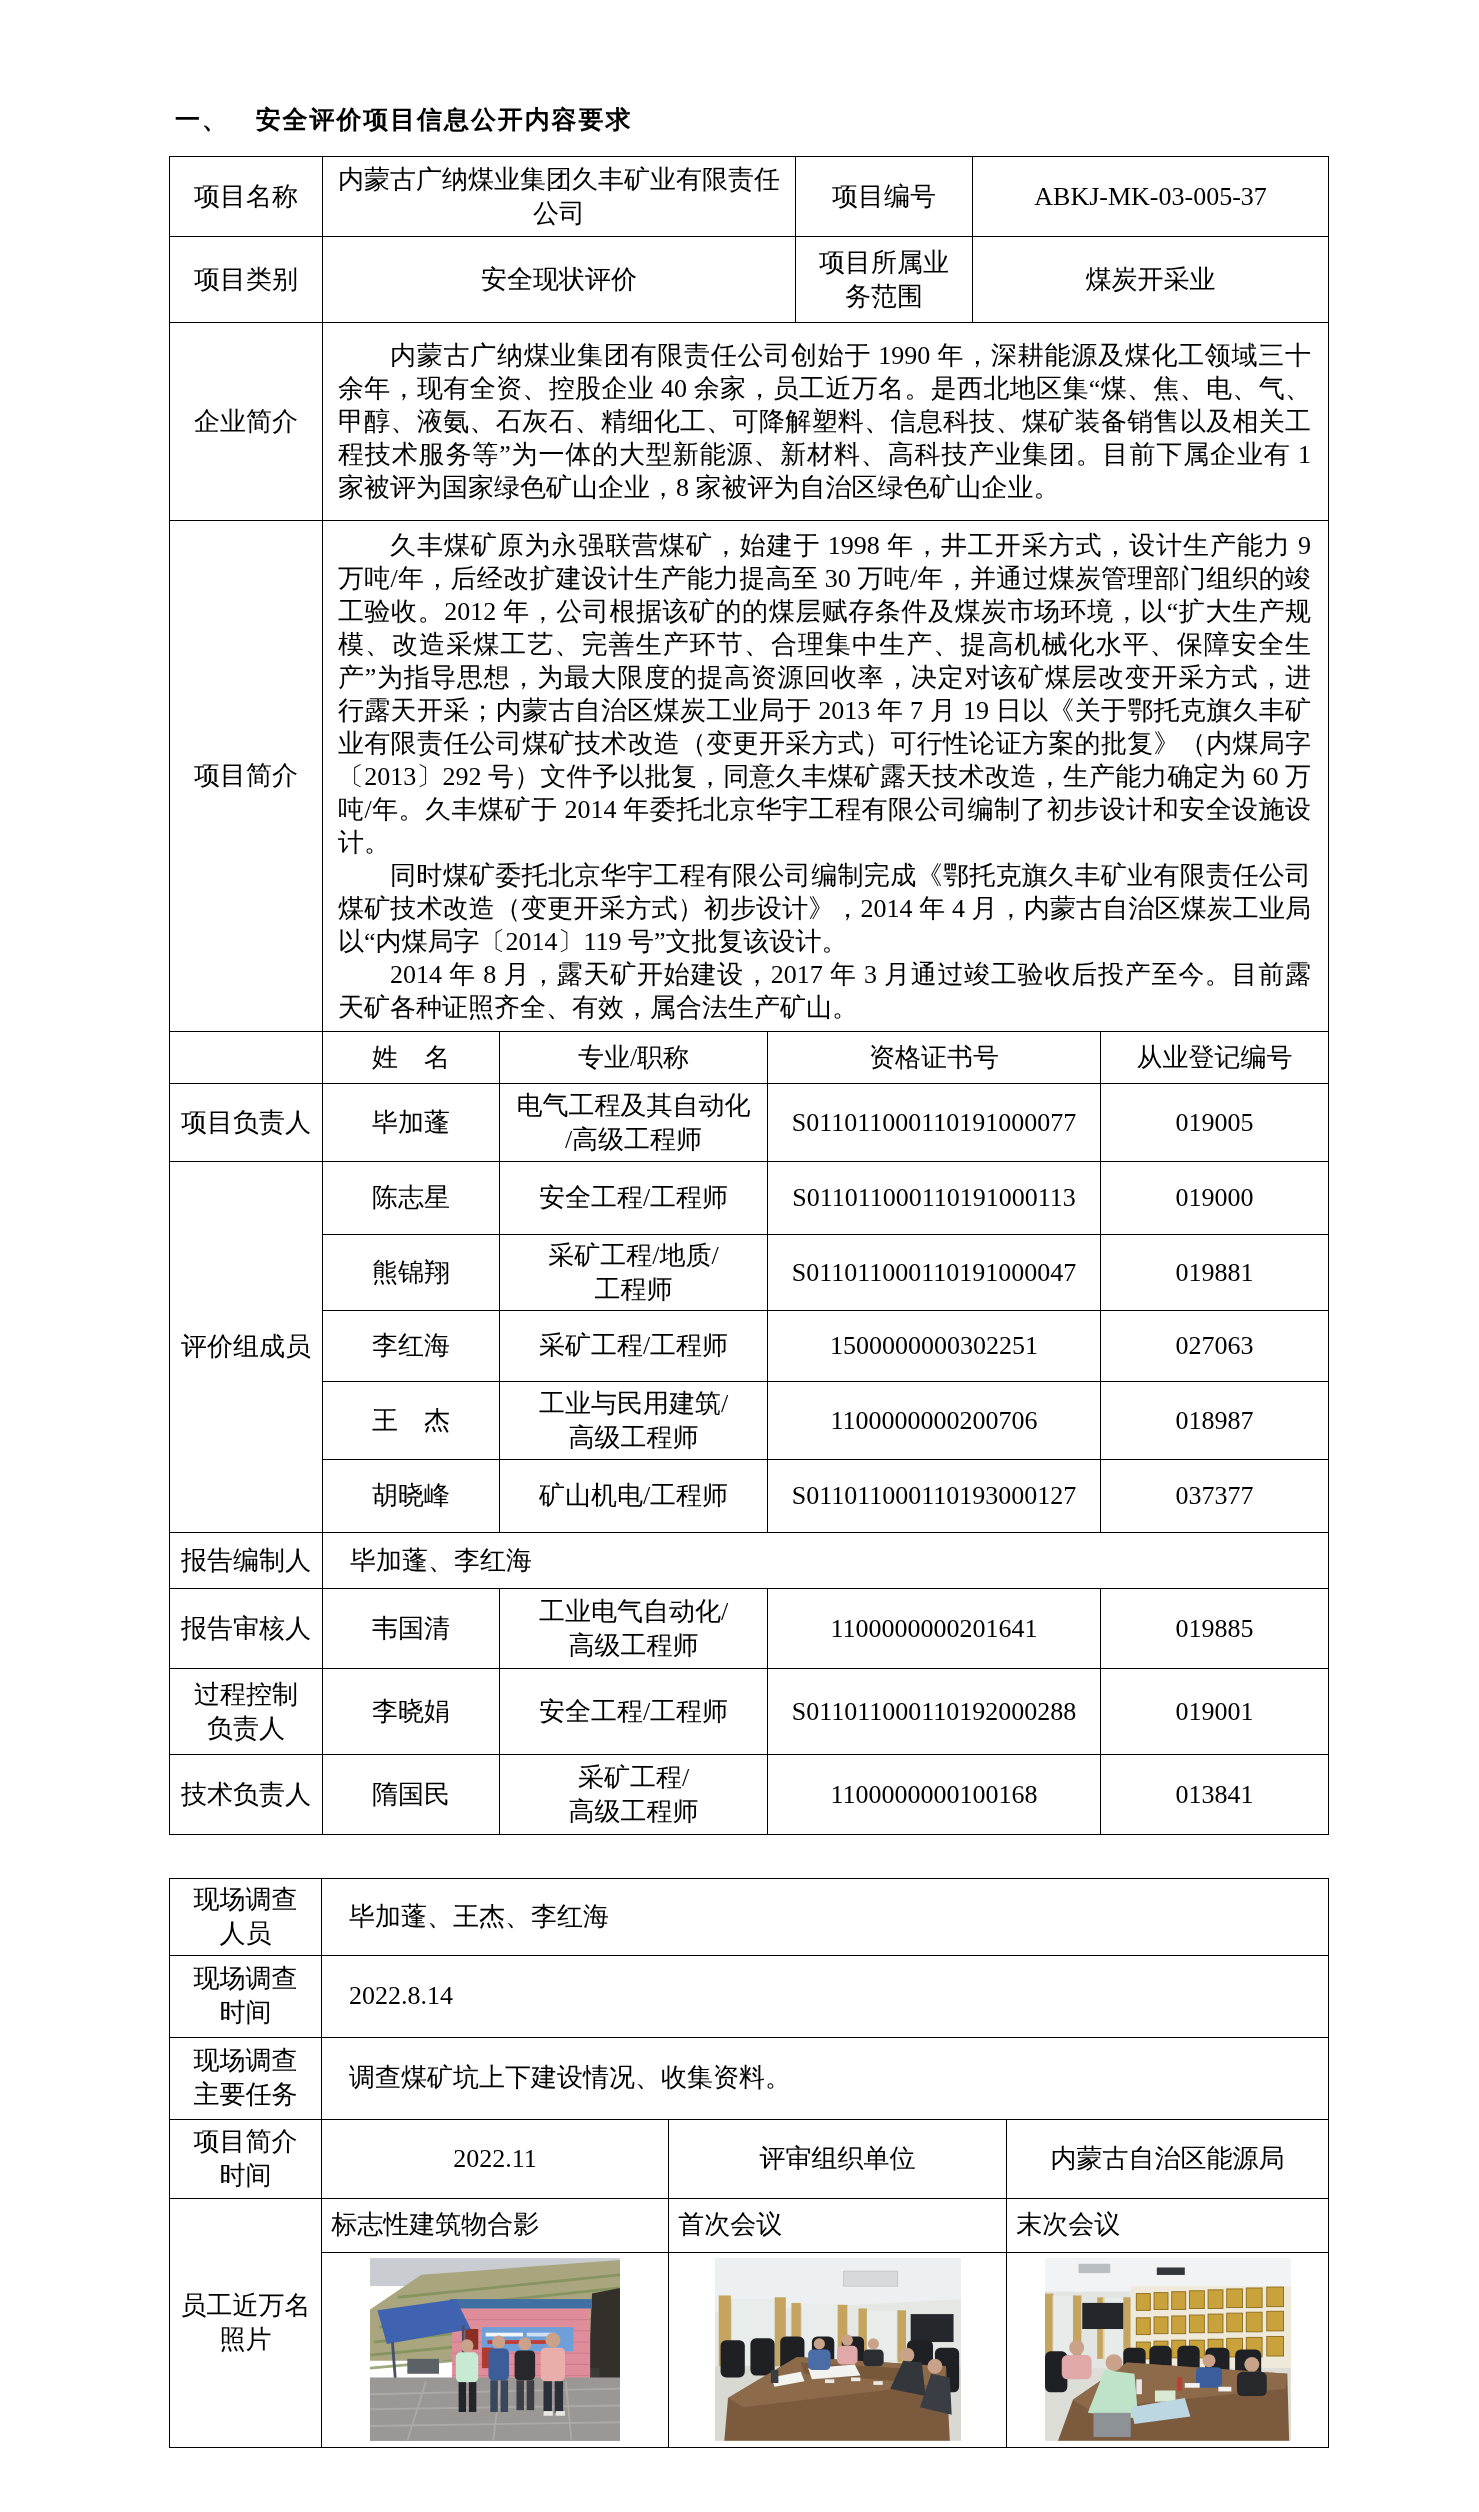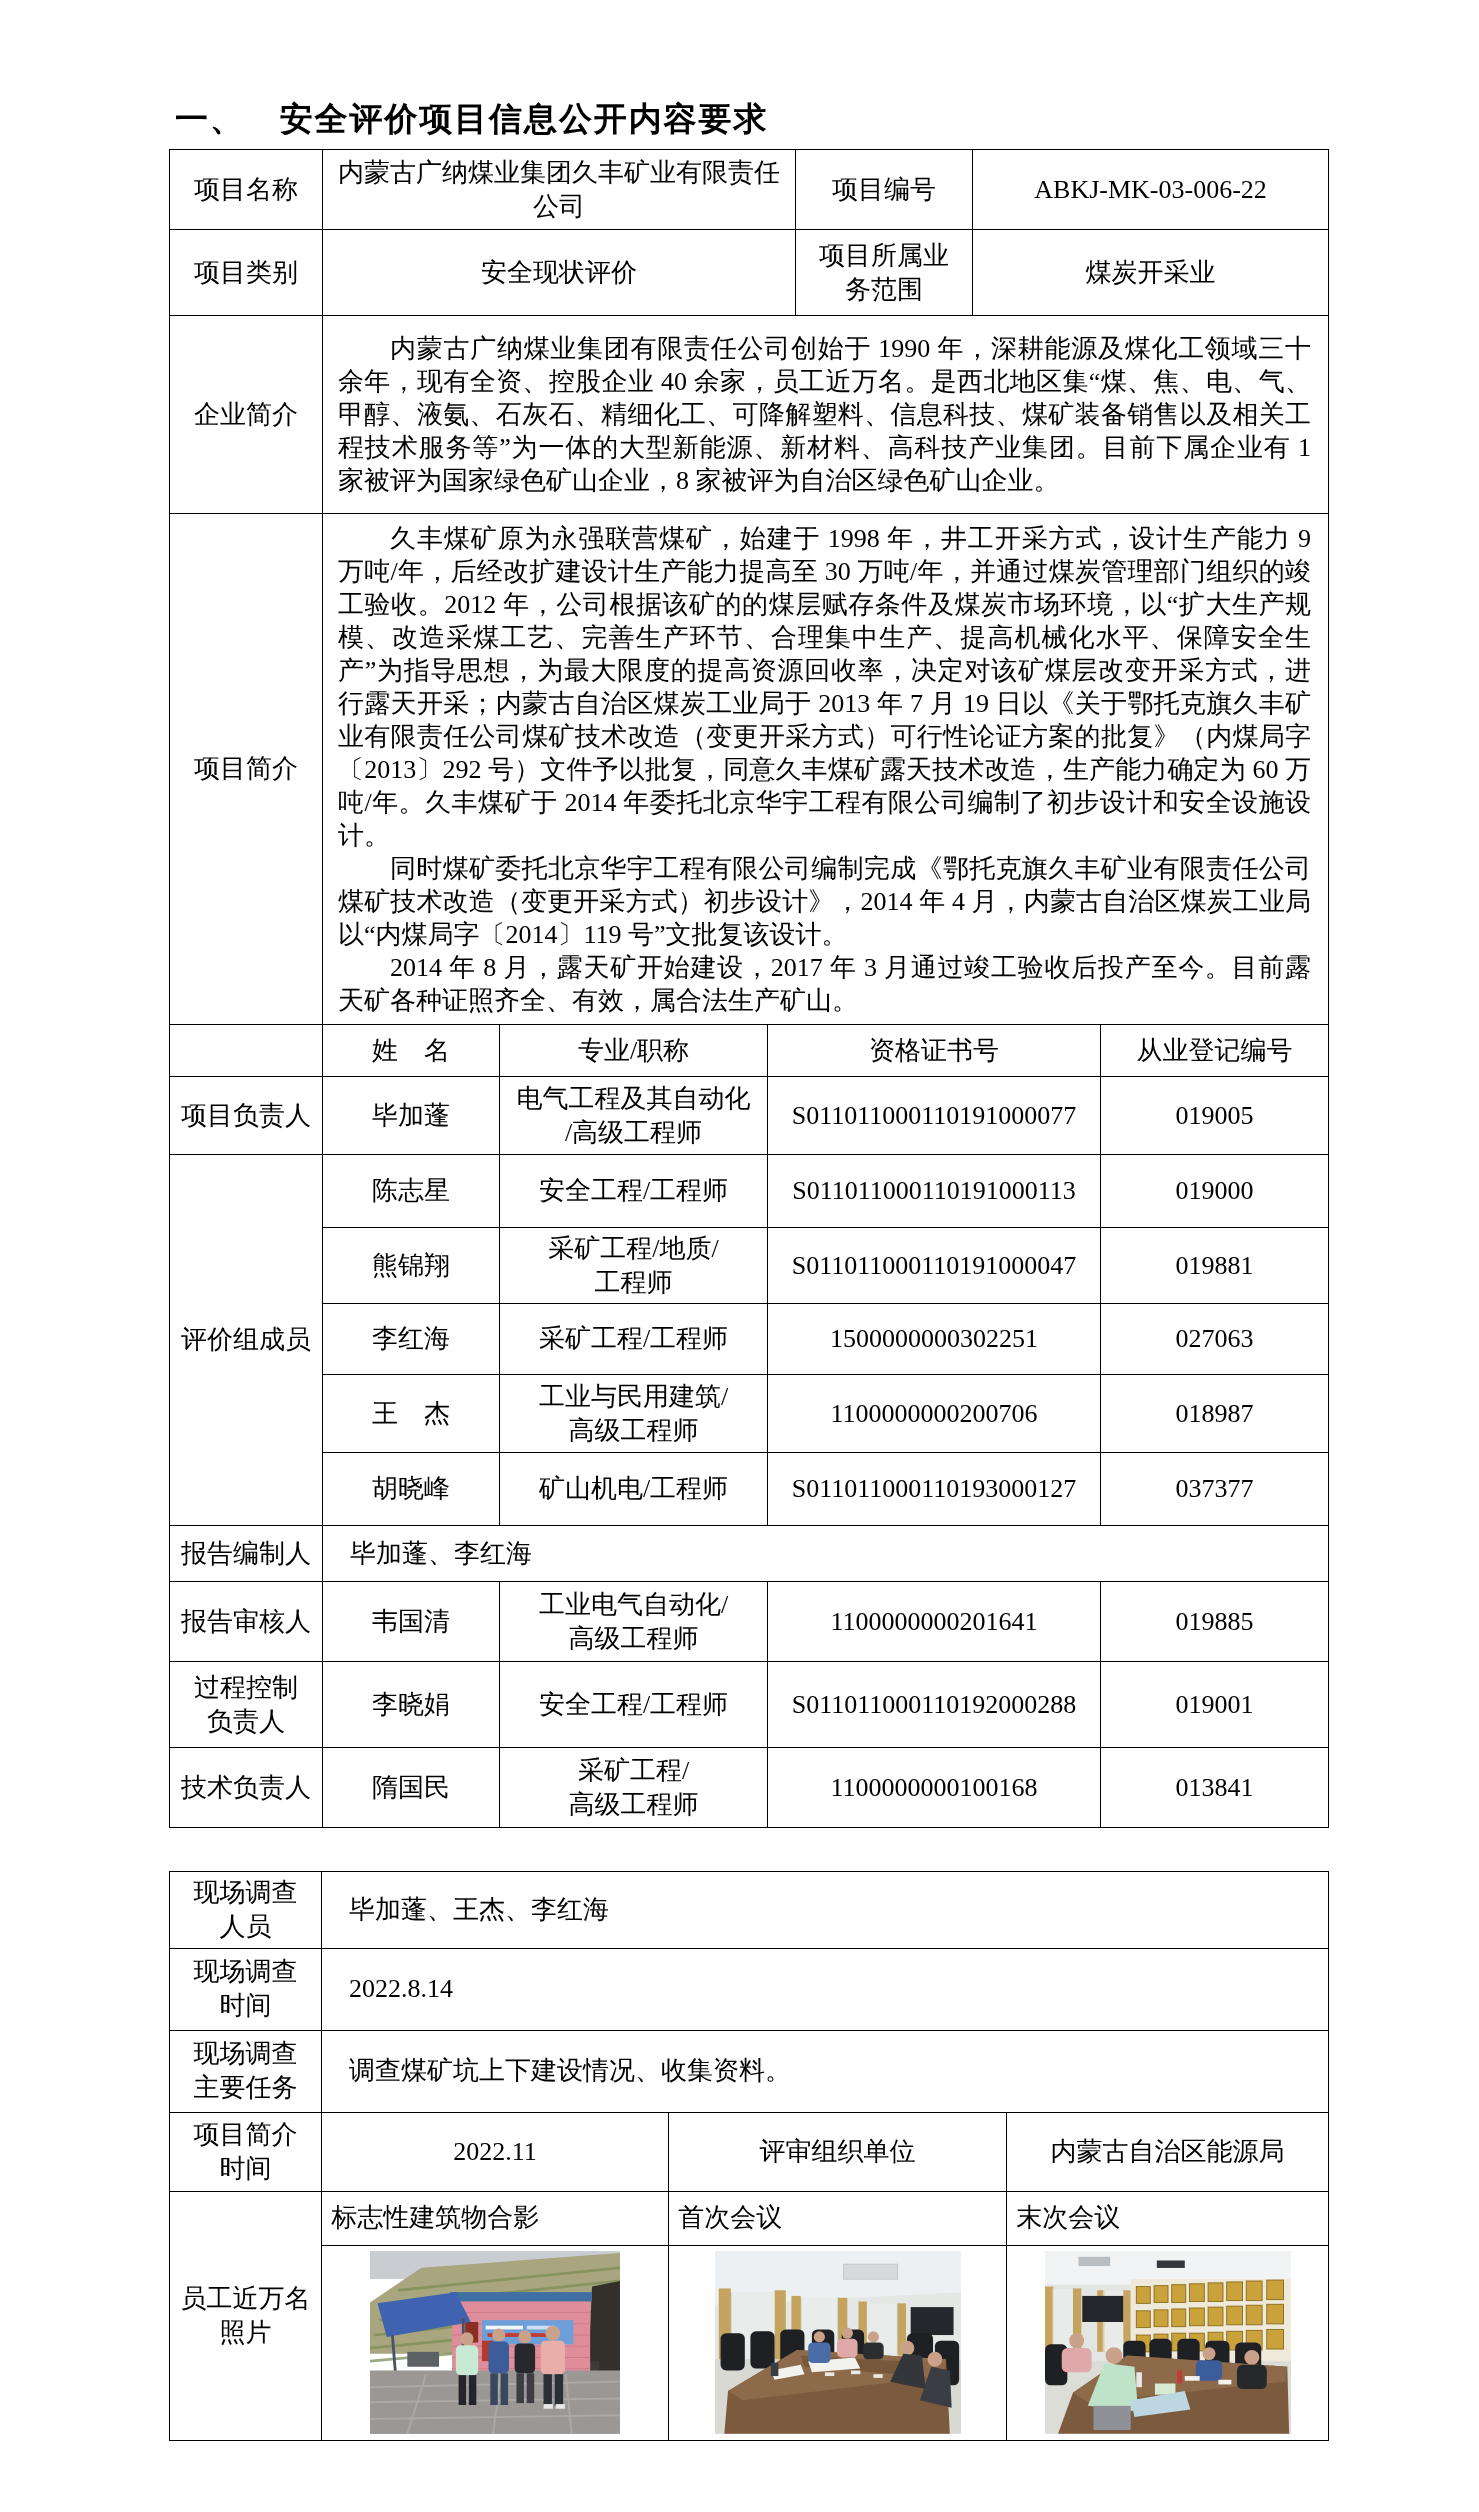--- a/index.html
+++ b/index.html
@@ -3,22 +3,22 @@
 <meta charset="utf-8">
 <style>
   html,body{margin:0;padding:0;}
   body{
     width:1479px;height:2512px;background:#ffffff;color:#000;
     font-family:"Liberation Serif","DejaVu Serif",serif;
     overflow:hidden;
   }
   .page{position:relative;width:1479px;height:2512px;background:#fff;}
   .doc-title{
-    margin:99px 0 9px 175px;
-    font-size:33px;font-weight:bold;letter-spacing:1.9px;
+    margin:99px 0 16px 175px;
+    font-size:25px;font-weight:bold;letter-spacing:1.9px;
     line-height:41px;
   }
   table.grid{
     border-collapse:collapse;table-layout:fixed;
     margin-left:169px;width:1159px;
     font-size:26px;line-height:34px;
   }
   table.t1{margin-top:7px;}
   table.t2{margin-top:43px;border-radius:27px;}
   td{border:1.9px solid #000;padding:3.7px 9.3px;vertical-align:middle;overflow:hidden;}
@@ -50,21 +50,21 @@
         <col style="width:177px">
         <col style="width:128px">
         <col style="width:228px">
     </colgroup>
 
     <tbody>
         <tr style="height:80px">
       <td class="lbl">项目名称</td>
       <td class="ctr" colspan="3">内蒙古广纳煤业集团久丰矿业有限责任公司</td>
       <td class="lbl">项目编号</td>
-      <td class="ctr" colspan="2">ABKJ-MK-03-006-22</td>
+      <td class="ctr" colspan="2">ABKJ-MK-03-005-37</td>
     </tr>
 
     <tr style="height:86px">
       <td class="lbl">项目类别</td>
       <td class="ctr" colspan="3">安全现状评价</td>
       <td class="lbl">项目所属业
 务范围</td>
       <td class="ctr" colspan="2">煤炭开采业</td>
     </tr>
 

